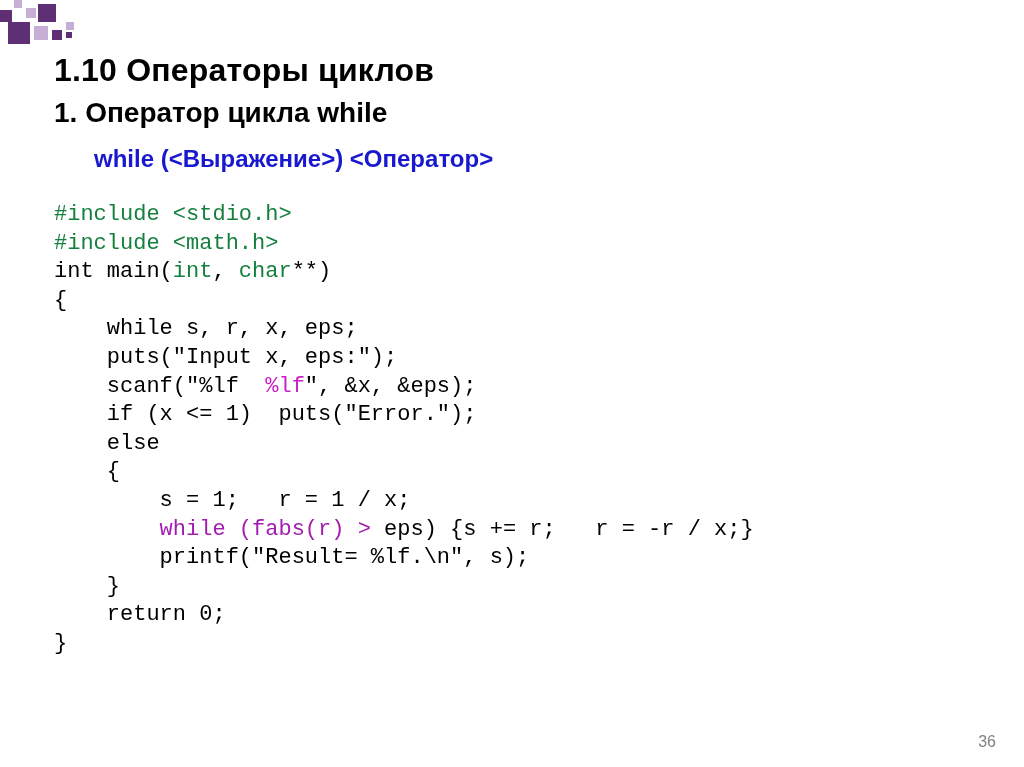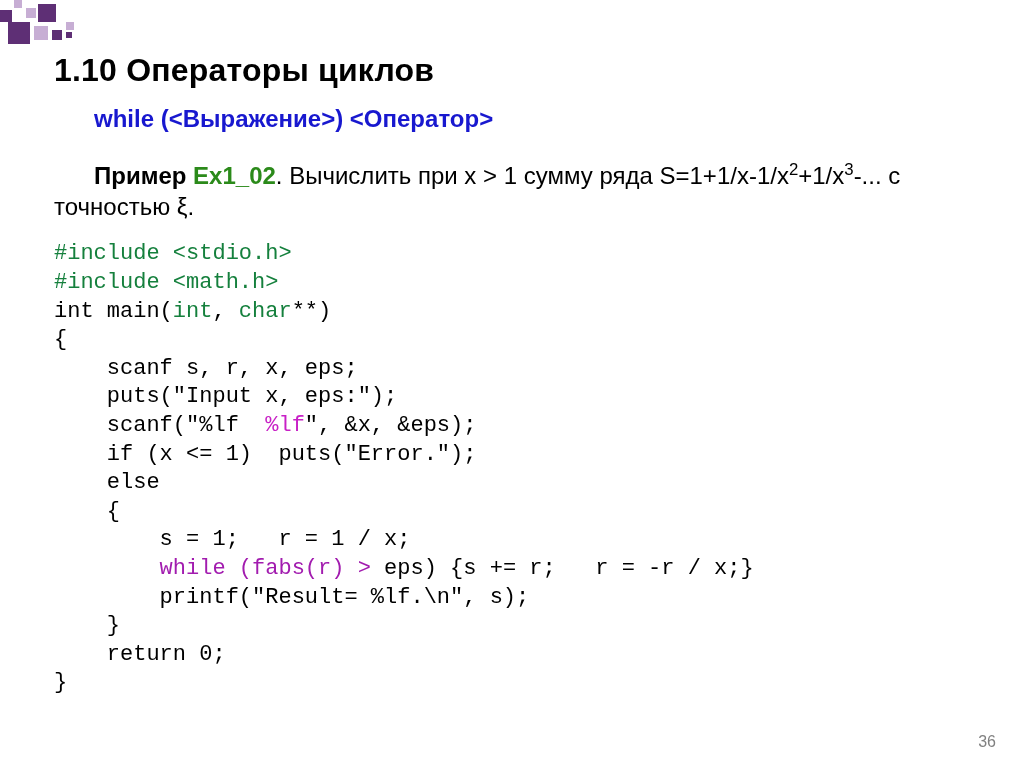--- a/index.html
+++ b/index.html
@@ -109,31 +109,29 @@
 
   <div class="sq dark" style="left:8px;  top:22px; width:22px; height:22px;"></div>
   <div class="sq light" style="left:34px; top:26px; width:14px; height:14px;"></div>
   <div class="sq dark" style="left:52px; top:30px; width:10px; height:10px;"></div>
   <div class="sq light" style="left:66px; top:22px; width:8px;  height:8px;"></div>
   <div class="sq dark" style="left:66px; top:32px; width:6px;  height:6px;"></div>
 </div>
 
 <div class="content">
   <div class="h-main">1.10 Операторы циклов</div>
+  <div class="h-sub">1. Оператор цикла while</div>
   <div class="syntax">while (&lt;Выражение&gt;) &lt;Оператор&gt;</div>
 
-  <div class="example">
-    &nbsp;&nbsp;&nbsp;&nbsp;&nbsp;&nbsp;<span class="bold">Пример </span><span class="bold green">Ex1_02</span><span>. </span><span>Вычислить при x &gt; 1 сумму ряда S=1+1/x-1/x</span><sup>2</sup><span>+1/x</span><sup>3</sup><span>-... с точностью ξ.</span>
-  </div>
 
   <div class="code"><span class="blue">#include &lt;stdio.h&gt;</span>
 <span class="blue">#include &lt;math.h&gt;</span>
 <span>int main(</span><span class="blue">int</span><span>, </span><span class="blue">char</span><span>**) </span>
 <span>{</span>
-<span>    scanf s, r, x, eps;</span>
+<span>    while s, r, x, eps;</span>
 <span>    puts("Input x, eps:");</span>
 <span>    scanf("%lf  </span><span class="purple">%lf</span><span>", &amp;x, &amp;eps);</span>
 <span>    if (x &lt;= 1)  puts("Error.");</span>
 <span>    else</span>
 <span>    {</span>
 <span>        s = 1;   r = 1 / x;</span>
 <span class="green">        while (fabs(r) &gt; </span><span>eps) {s += r;   r = -r / x;}</span>
 <span>        printf("Result= %lf.\n", s);</span>
 <span>    }</span>
 <span>    return 0;</span>

